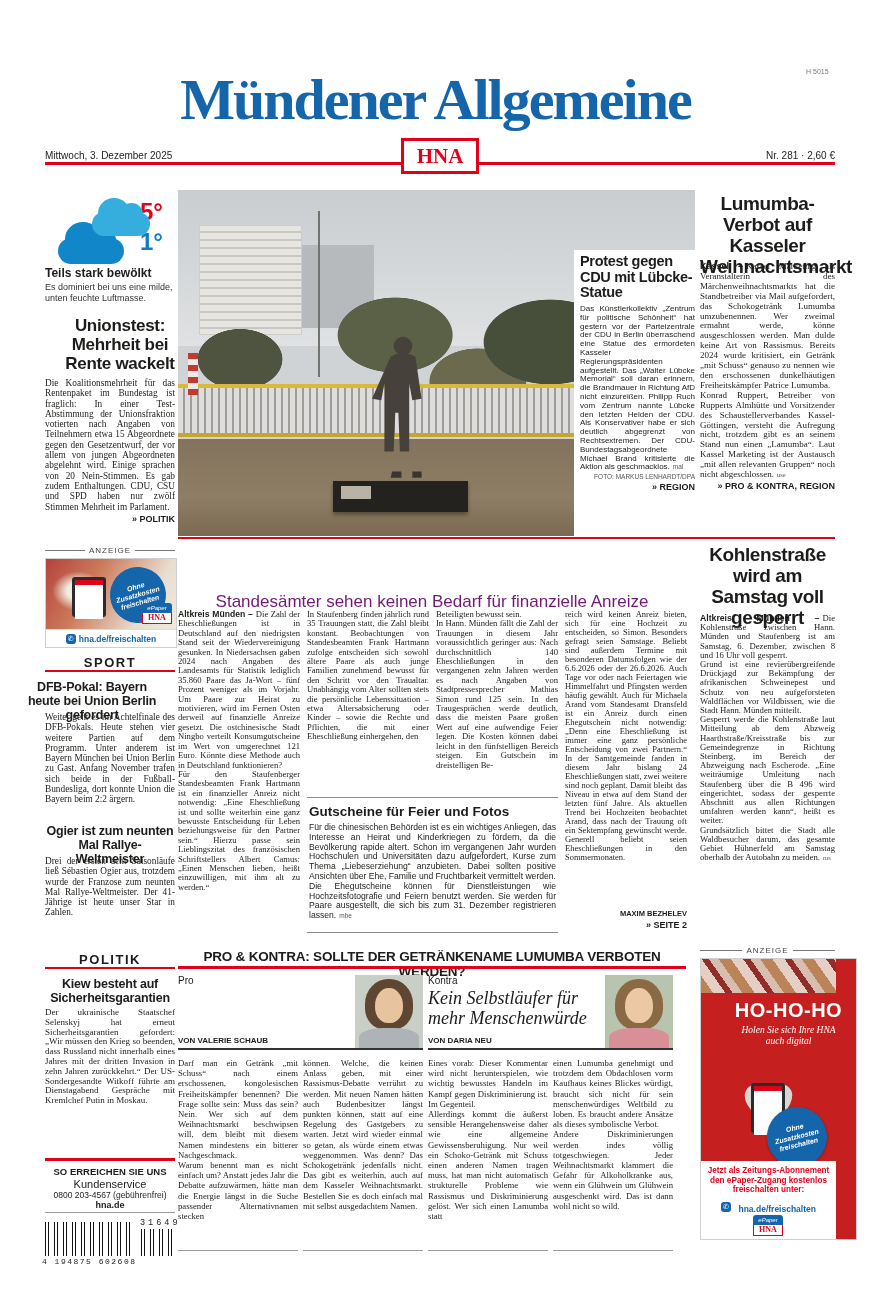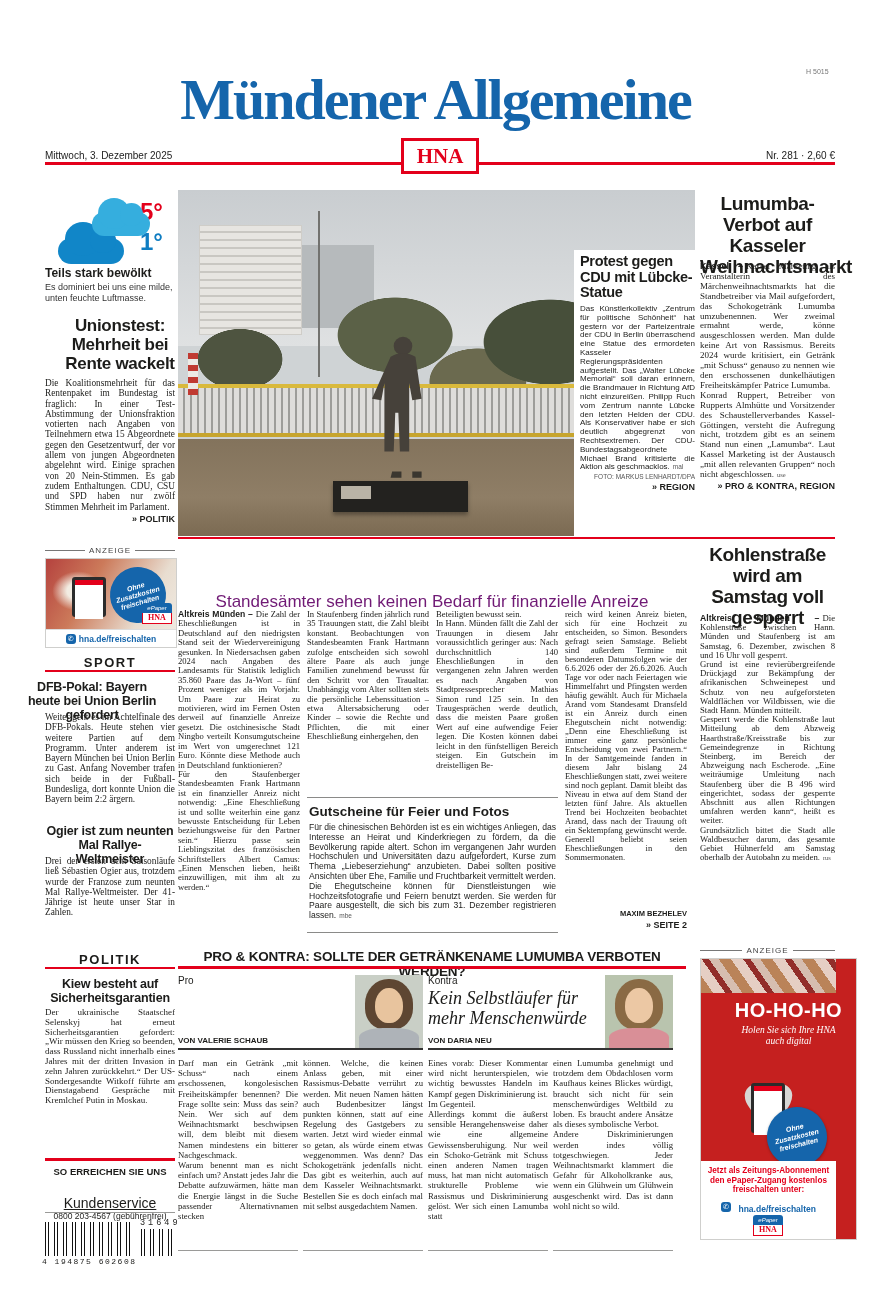--- a/index.html
+++ b/index.html
@@ -102,21 +102,21 @@
   <div class="abs body-serif jus" style="left:45px;top:712px;width:130px;">Weiter geht es im Achtelfinale des DFB-Pokals. Heute stehen vier weitere Partien auf dem Programm. Unter anderem ist Bayern München bei Union Berlin zu Gast. Anfang November trafen sich beide in der Fußball-Bundesliga, dort konnte Union die Bayern beim 2:2 ärgern.</div>
   <div class="abs subart-title" style="left:45px;top:824px;width:130px;">Ogier ist zum neunten Mal Rallye-Weltmeister</div>
   <div class="abs body-serif jus" style="left:45px;top:856px;width:130px;">Drei der ersten acht Saisonläufe ließ Sébastien Ogier aus, trotzdem wurde der Franzose zum neunten Mal Rallye-Weltmeister. Der 41-Jährige ist heute unser Star in Zahlen.</div>
 
   <div class="abs sechead" style="left:45px;top:952px;width:130px;">POLITIK</div>
   <div class="abs subart-title" style="left:45px;top:977px;width:130px;">Kiew besteht auf Sicherheitsgarantien</div>
   <div class="abs body-serif jus" style="left:45px;top:1008px;width:130px;font-size:9px;line-height:9.8px;">Der ukrainische Staatschef Selenskyj hat erneut Sicherheitsgarantien gefordert: „Wir müssen den Krieg so beenden, dass Russland nicht innerhalb eines Jahres mit der dritten Invasion in zehn Jahren zurückkehrt.“ Der US-Sondergesandte Witkoff führte am Dienstagabend Gespräche mit Kremlchef Putin in Moskau.</div>
   <div class="abs rule-red" style="left:45px;top:1158px;width:130px;height:2.5px;"></div>
   <div class="abs ctr" style="left:45px;top:1166px;width:130px;">
     <div class="b" style="font-size:9.5px;">SO ERREICHEN SIE UNS</div>
-    <div style="font-size:14px;margin-top:18px;text-decoration:underline;">Kundenservice</div>
+    <div style="font-size:11px;margin-top:1px;">Kundenservice</div>
     <div style="font-size:8.5px;">0800 203-4567 (gebührenfrei)</div>
     <div class="b" style="font-size:9px;">hna.de</div>
   </div>
   <div class="abs rule-gray" style="left:45px;top:1212px;width:130px;height:1px;"></div>
 
   <div class="abs" style="left:140px;top:1218px;font-family:'Liberation Mono',monospace;font-size:8.5px;letter-spacing:3px;">31649</div>
   <div class="abs barcode" style="left:45px;top:1222px;width:88px;height:34px;"></div>
   <div class="abs barcode" style="left:141px;top:1229px;width:34px;height:27px;"></div>
   <div class="abs" style="left:42px;top:1257px;font-family:'Liberation Mono',monospace;font-size:8px;letter-spacing:1.5px;">4 194875 602608</div>
 

